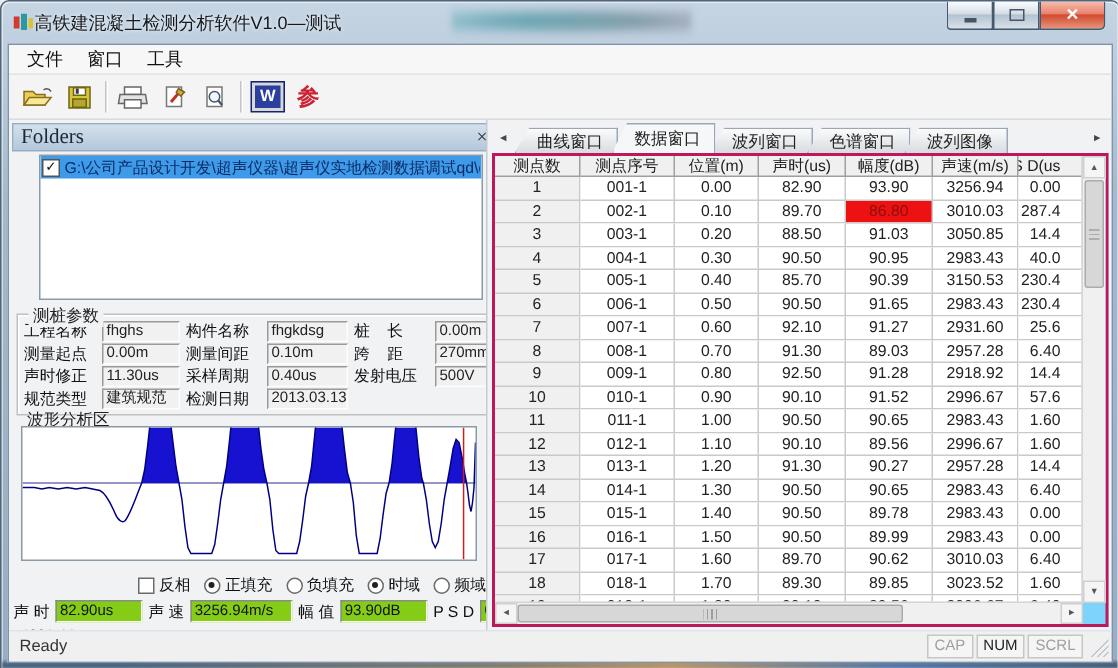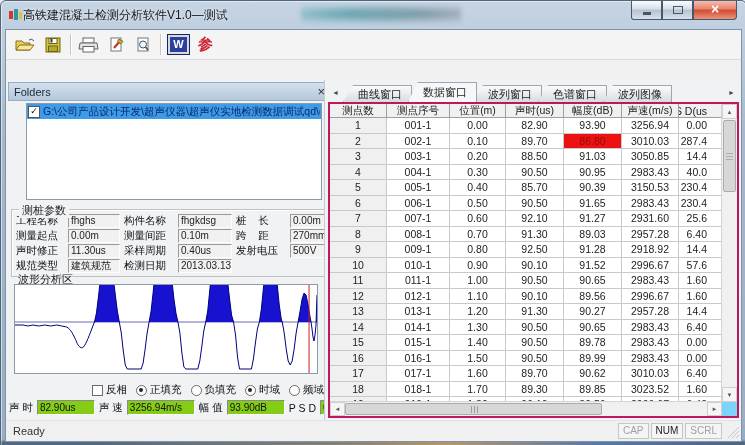--- a/index.html
+++ b/index.html
@@ -25,21 +25,21 @@
   .toolbar{height:29px;background:#f4f4f4;border-bottom:1px solid #dadada;display:flex;align-items:center;padding-left:6px;}
   .tb-btn{width:27px;height:25px;display:flex;align-items:center;justify-content:center;}
   .tb-sep{width:1px;height:21px;background:#c4c4c4;margin:0 4px;box-shadow:1px 0 0 #fff;}
   .word-ic{display:inline-block;width:17px;height:15px;background:#2b3f9e;border:2px solid #d8d8d8;outline:1px solid #16246e;
            color:#fff;font-weight:bold;font-size:11px;line-height:15px;text-align:center;}
   .param-ic{color:#cc2233;font-weight:bold;font-size:15px;}
   
   .client{position:absolute;top:50px;left:0;right:0;bottom:20px;background:#f0f2f4;overflow:hidden;}
   .left{position:absolute;top:0;left:0;width:318px;bottom:0;background:#f0f2f4;border-right:1px solid #c3cbd3;overflow:hidden;}
   .folders-hdr{position:absolute;top:2px;left:2px;width:311px;height:17px;background:linear-gradient(#d4e0ec,#b4c8db);
-               border:1px solid #98aec4;display:flex;align-items:center;padding:0 5px;font-size:11px;color:#1c2836;}
+               border:1px solid #98aec4;display:flex;align-items:center;padding:0 5px;font-size:14px;color:#1c2836;font-family:Liberation Serif, serif;}
   .hdr-x{margin-left:auto;font-size:11px;color:#333;line-height:10px;}
   .hdr-x::before{content:"×";font-size:13px;}
   .listbox{position:absolute;top:23px;left:20px;width:294px;height:95px;background:#fff;border:1px solid #8a9aa8;overflow:hidden;}
   .lb-item{display:flex;align-items:center;gap:3px;height:15px;padding:0 1px;background:#3d9be9;}
   .cbx{width:10px;height:10px;background:#fff;border:1px solid #555;flex:0 0 auto;font-size:9px;line-height:9px;text-align:center;color:#111;}
   .cbx.checked::before{content:"✓";}
   .lb-path{font-size:10.5px;color:#0c2a66;white-space:nowrap;overflow:hidden;}
   
   .params{position:absolute;top:129px;left:5px;width:308px;height:62px;border:1px solid #c0c0c0;box-shadow:inset 1px 1px 0 #fff;padding:4px 4px 0 4px;}
   .params-title{position:absolute;top:-7px;left:7px;background:#f0f2f4;padding:0 3px;font-size:11px;color:#222;}
@@ -125,20 +125,25 @@
       </div>
     <div class="cap-btn">
         <div class="maxbox"></div>
       </div>
     <div class="cap-btn close">
         <span class="close-x"></span>
       </div>
   </div>
 
   <div class="frame">
+    <div class="menubar">
+        <span class="menu-item">文件</span>
+        <span class="menu-item">窗口</span>
+        <span class="menu-item">工具</span>
+      </div>
 
     <div class="toolbar">
       <div class="tb-btn">
         <svg width="21" height="16">
             <path d="M1,13 L1,4 L7,4 L9,6 L15,6 L15,13 Z" fill="#e9cf5a" stroke="#8a6d1c"></path>
             <path d="M1,13 L4.5,8 L19,8 L15,13 Z" fill="#f7e89a" stroke="#8a6d1c"></path>
             <path d="M14,3 q3,-2 5,1" fill="none" stroke="#555"></path>
           </svg>
       </div>
       <div class="tb-btn">

